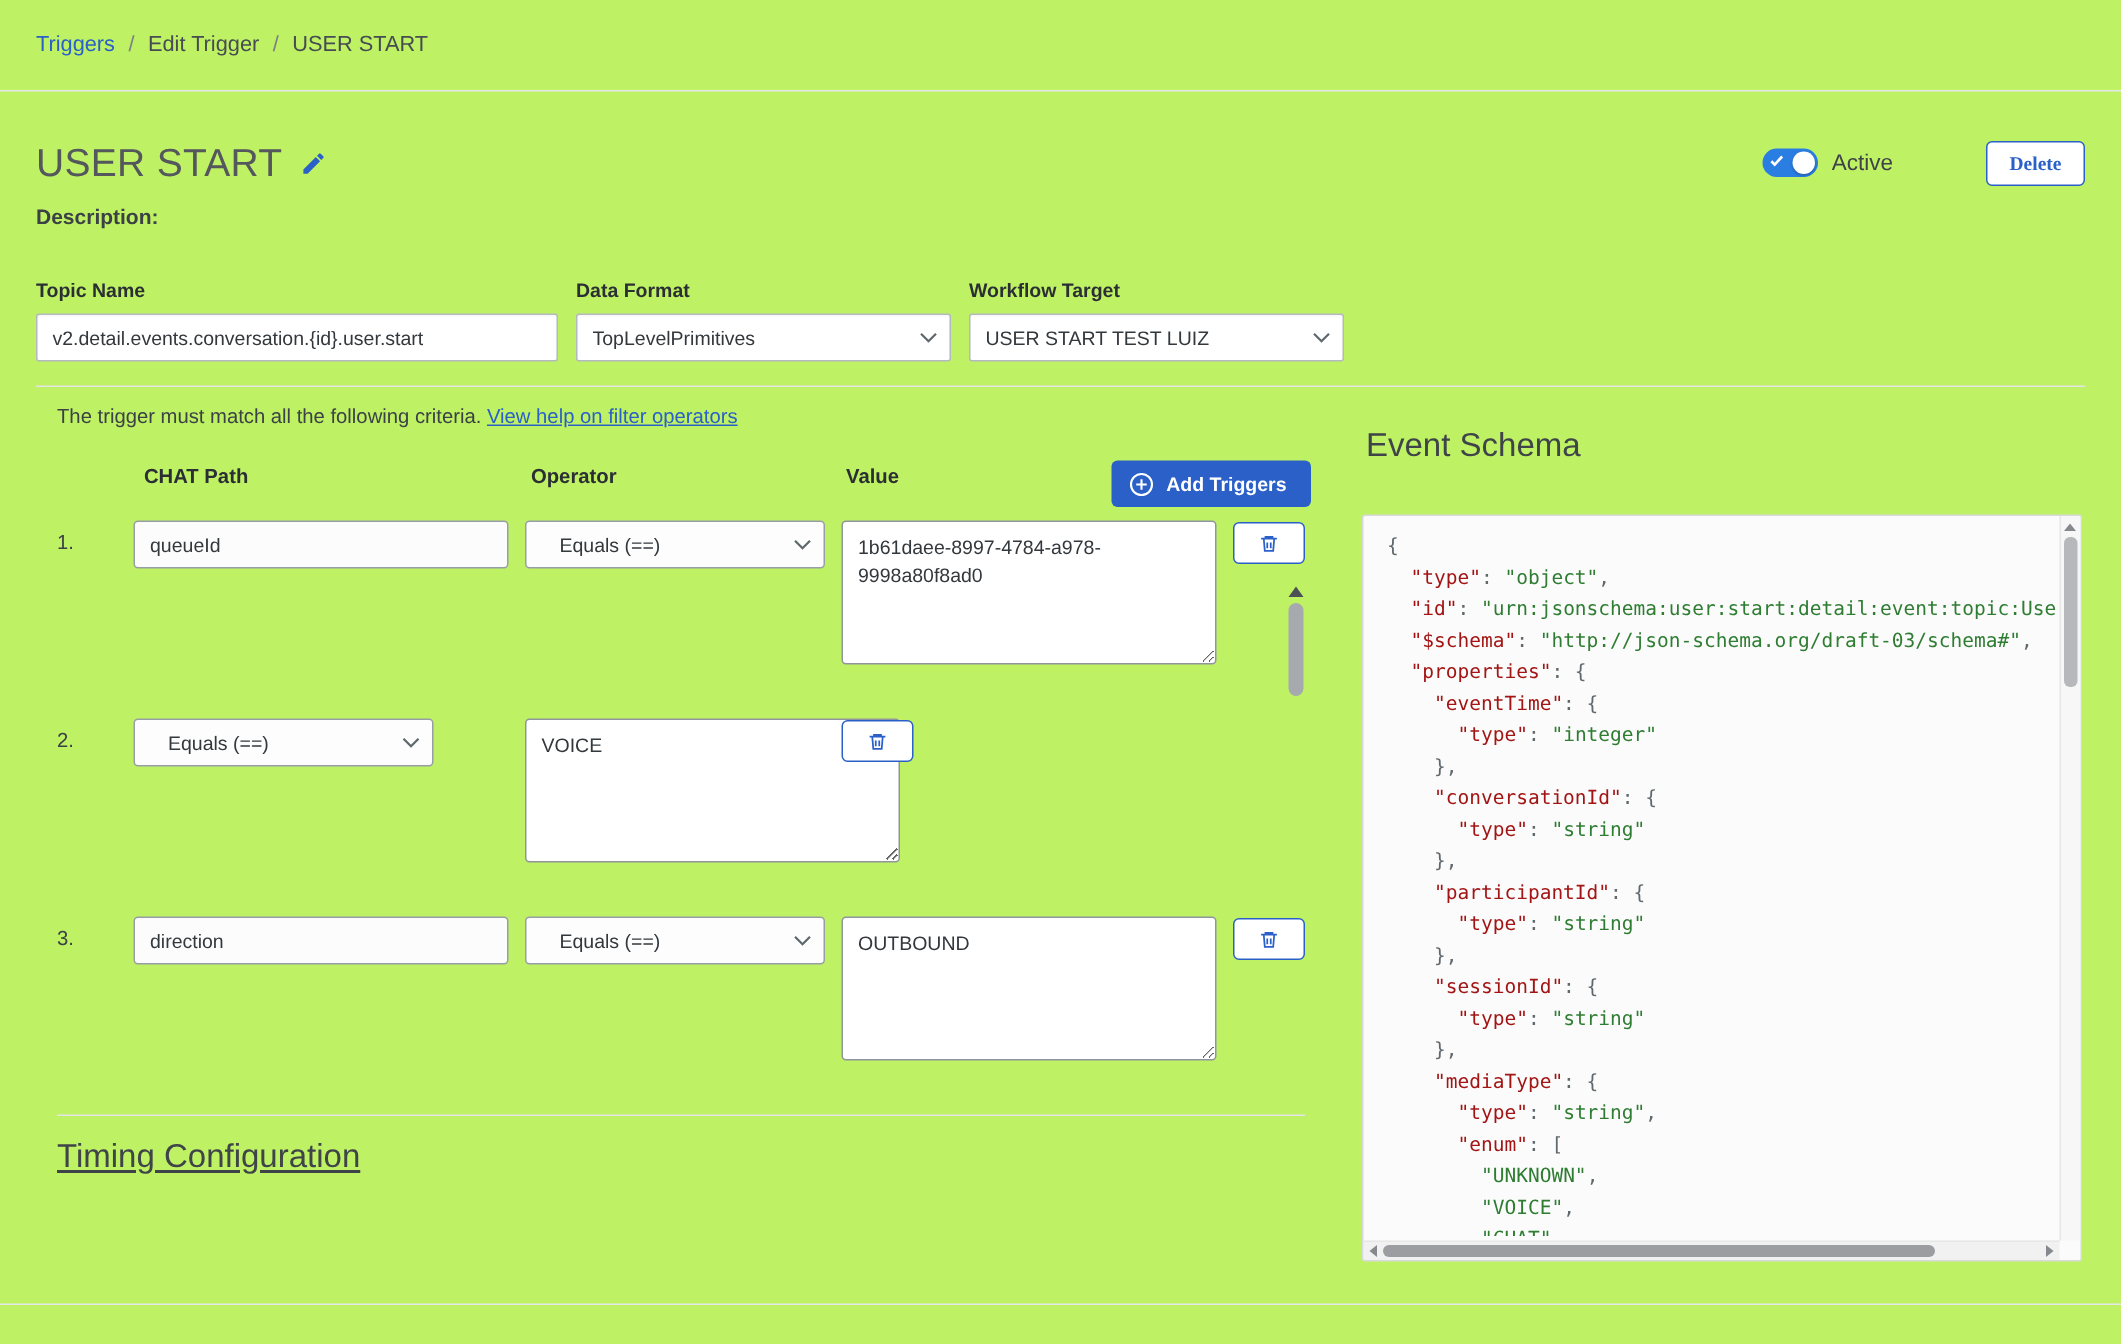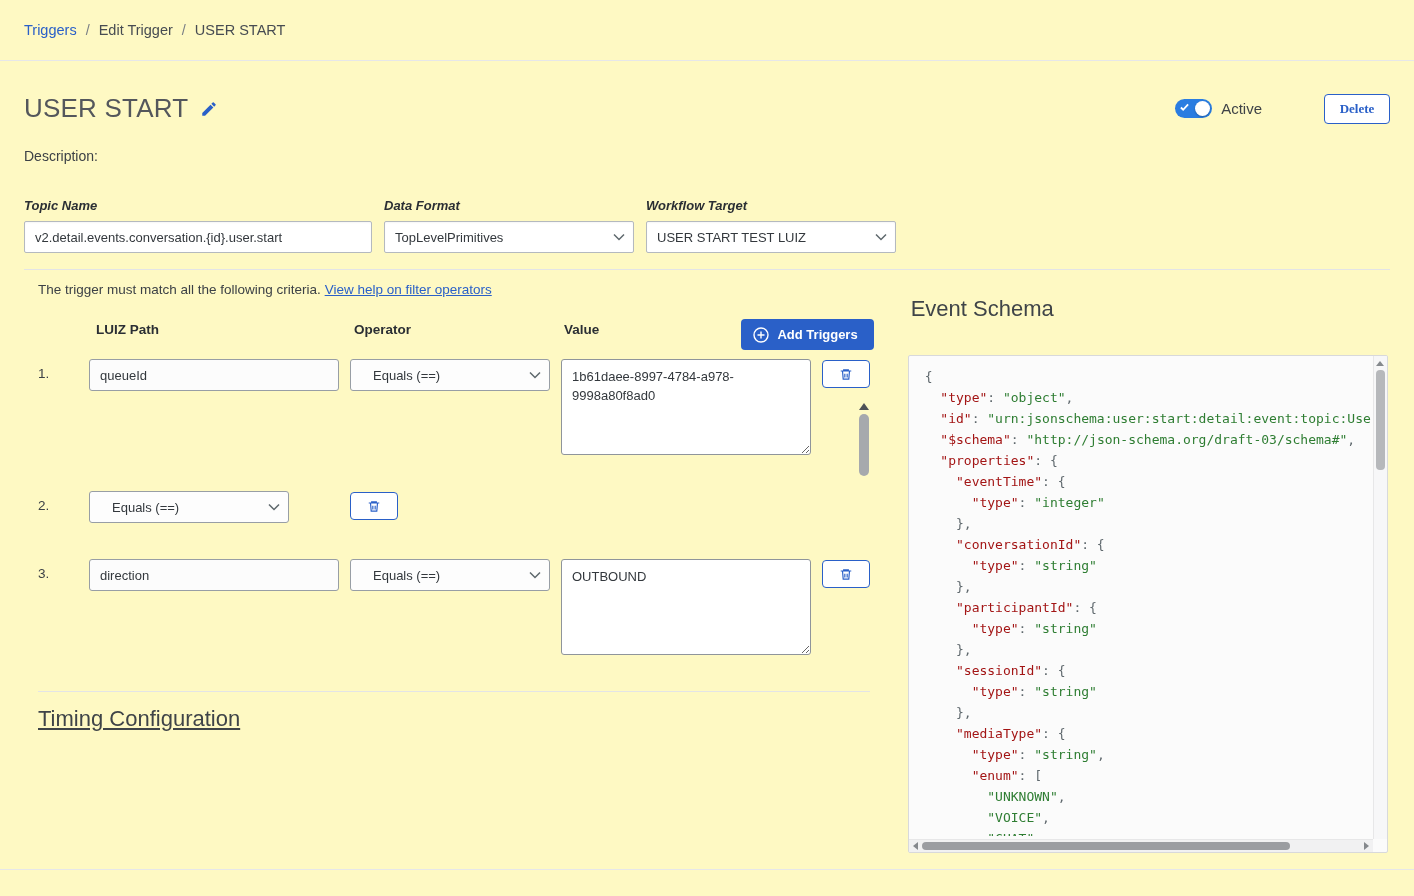--- a/index.html
+++ b/index.html
@@ -3,21 +3,21 @@
 <meta charset="utf-8">
 <style>
   * { box-sizing: border-box; margin: 0; padding: 0; }
   html,body { background:#fff; }
   body {
     font-family: "Liberation Sans", sans-serif;
     color:#33383d;
     width:1414px; height:896px;
     overflow:hidden;
   }
-  .app { position:relative; width:1414px; height:896px; background:#fef9c3; }
+  .app { position:relative; width:1414px; height:896px; background:#bef264; }
 
   
   .topbar {
     height:61px; border-bottom:1px solid #e6e7e9;
     display:flex; align-items:center; padding:0 24px;
     font-size:14.5px;
   }
   .crumb-link { color:#2a60c8; cursor:pointer; }
   .crumb-sep { color:#7b8086; margin:0 9px; }
   .crumb-current { color:#474c52; }
@@ -42,25 +42,25 @@
   .toggle .tick { position:absolute; left:5px; top:4px; }
   .toggle-label { font-size:15px; color:#3f4347; }
   .delete-btn {
     min-width:66px; height:30px; padding:0 14px;
     background:#fff; border:1px solid #2a60c8; border-radius:4px;
     color:#2a60c8; font-size:13px; font-weight:700; cursor:pointer;
     font-family:Liberation Serif, serif;
     margin-left:48px;
   }
 
-  .description { margin-top:24px; font-size:14px; color:#3c4146; }
+  .description { margin-top:12px; font-size:14px; color:#3c4146;font-weight:bold; }
 
   
   .form-row { margin-top:34px; display:flex; gap:12px; }
-  .field-label { font-size:13px; font-weight:700; color:#2b2f34; margin-bottom:8px;font-style:italic; }
+  .field-label { font-size:13px; font-weight:700; color:#2b2f34; margin-bottom:8px; }
   .text-input {
     height:32px; border:1px solid #b4b9bf; border-radius:2px; background:#fff;
     font-size:13px; color:#33383d; padding:0 10px; width:348px;
     font-family:"Liberation Sans", sans-serif;
     box-shadow: inset 0 1px 2px rgba(0,0,0,.04);
   }
   .fake-select {
     height:32px; border:1px solid #b4b9bf; border-radius:2px; background:#fff;
     font-size:13px; color:#33383d; padding:0 8px 0 10px; width:250px;
     display:flex; align-items:center; cursor:pointer;
@@ -251,21 +251,21 @@
         <button class="add-btn">
           <svg width="16" height="16" viewBox="0 0 16 16">
               <circle cx="8" cy="8" r="7" stroke="#fff" stroke-width="1.4" fill="none"></circle>
               <path d="M8 4.5v7M4.5 8h7" stroke="#fff" stroke-width="1.4"></path>
             </svg>
           <span>Add Triggers</span>
         </button>
 
         <div class="cond-grid cond-headers">
           <div></div>
-          <div class="col-head path">LUIZ Path</div>
+          <div class="col-head path">CHAT Path</div>
           <div class="col-head op">Operator</div>
           <div class="col-head val">Value</div>
           <div></div>
         </div>
 
         <div class="cond-grid cond-row">
           <div class="row-num">1.</div>
           <input class="cond-input" type="text" value="queueId" style="">
           <div class="cond-select">
             <span class="sel-text">Equals (==)</span>
@@ -282,20 +282,21 @@
         </div>
 
         <div class="cond-grid cond-row">
           <div class="row-num">2.</div>
           <div class="cond-select">
             <span class="sel-text">Equals (==)</span>
             <svg width="12" height="8" viewBox="0 0 12 8">
                 <path d="M1 1.5l5 5 5-5" stroke="#5f686d" stroke-width="1.5" fill="none"></path>
               </svg>
           </div>
+          <textarea class="cond-textarea" style="">VOICE</textarea>
           <button class="trash-btn">
             <svg width="14" height="15" viewBox="0 0 24 24" fill="none" stroke="#2a60c8" stroke-width="2">
                 <path d="M3 6h18M8 6V4h8v2M6 6l1.2 14h9.6L18 6M10 10.5v6.5M14 10.5v6.5"></path>
               </svg>
           </button>
         </div>
 
         <div class="cond-grid cond-row">
           <div class="row-num">3.</div>
           <input class="cond-input" type="text" value="direction" style="">

